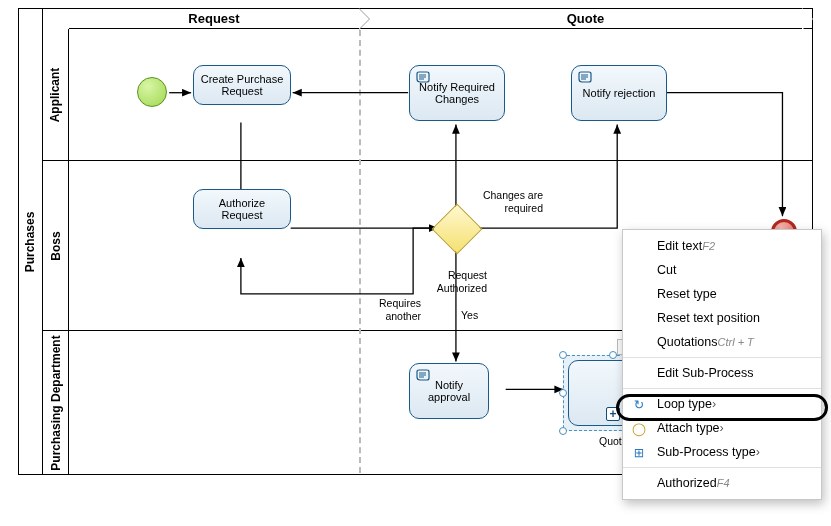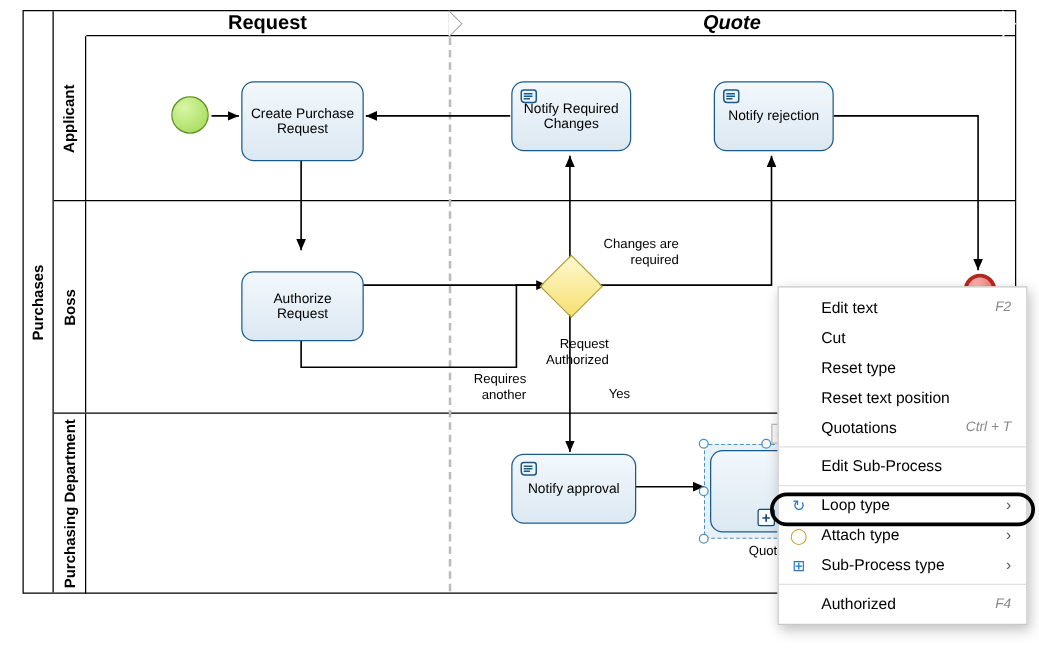--- a/index.html
+++ b/index.html
@@ -10,21 +10,21 @@
     width: 831px;
     height: 526px;
     position: relative;
     overflow: hidden;
   }
   .pool { position: absolute; left: 18px; top: 8px; width: 795px; height: 467px; border: 1px solid #000; }
   .pool-title { position: absolute; left: 0; top: 0; width: 24px; height: 100%; border-right: 1px solid #000; display: flex; align-items: center; justify-content: center; }
   .pool-title span { transform: rotate(-90deg); white-space: nowrap; font-weight: bold; font-size: 12px; }
   .lanes { position: absolute; left: 24px; top: 0; right: 0; bottom: 0; }
   .phase-header { position: absolute; top: 0; left: 26px; right: 0; height: 20px; border-bottom: 1px solid #000; display: flex; }
-  .phase { display: flex; align-items: center; justify-content: center; font-weight: bold; font-size: 16px; position: relative; }
+  .phase { display: flex; align-items: center; justify-content: center; font-weight: bold; font-size: 13px; position: relative; }
   .phase:first-child { width: 290px; }
   .phase:first-child::after {
     content: "";
     position: absolute;
     right: -10px; top: 0;
     width: 0; height: 0;
     border-top: 10px solid transparent;
     border-bottom: 10px solid transparent;
     border-left: 10px solid #fff;
     z-index: 2;
@@ -32,21 +32,21 @@
   .phase:first-child::before {
     content: "";
     position: absolute;
     right: -11px; top: -1px;
     width: 0; height: 0;
     border-top: 11px solid transparent;
     border-bottom: 11px solid transparent;
     border-left: 11px solid #999;
     z-index: 1;
   }
-  .phase.last { flex: 1; font-style: italic; }
+  .phase.last { flex: 1; }
   .phase.last::after {
     content: "";
     position: absolute;
     right: -1px; top: -1px;
     width: 0; height: 0;
     border-top: 11px solid transparent;
     border-bottom: 11px solid transparent;
     border-left: 11px solid #fff;
     z-index: 2;
   }
@@ -108,21 +108,21 @@
 
   .context-menu {
     position: absolute;
     width: 200px;
     background: #fff; border: 1px solid #c8c8c8; box-shadow: 2px 4px 10px rgba(0,0,0,0.25);
     padding: 4px 0;
     font-size: 12.5px;
     z-index: 100;
   }
   .menu-item {
-    display: flex; align-items: center; justify-content: space-between;
+    display: flex; align-items: center; justify-content: flex-start;
     padding: 5px 12px 5px 34px; position: relative; cursor: default;
   }
   .menu-item .icon { position: absolute; left: 8px; width: 16px; text-align: center; }
   .menu-item .shortcut { color: #888; font-style: italic; font-size: 11px; }
   .menu-item .chevron { color: #555; }
   .menu-sep { height: 1px; background: #e0e0e0; margin: 3px 0; }
   .highlight-ring {
     position: absolute; border: 3px solid #000; border-radius: 14px;
     pointer-events: none; z-index: 101;
   }
@@ -184,21 +184,21 @@
 
         <path d="M370,200 L345,200 L345,266 L172,266 L172,230" fill="none" stroke="#000" stroke-width="1.3" marker-end="url(#arrow)"></path>
 
         <path d="M340,64 L224,64" fill="none" stroke="#000" stroke-width="1.3" marker-end="url(#arrow)"></path>
 
         <line x1="438" y1="362" x2="496" y2="362" stroke="#000" stroke-width="1.3" marker-end="url(#arrow)"></line>
       </svg>
 
       <div class="start-event" style="left:68px; top:48px"></div>
 
-      <div class="task" style="left:124px; top:36px; width:98px; height:64px">
+      <div class="task" style="left:124px; top:36px; width:98px; height:40px">
         <span>Create Purchase Request</span>
       </div>
 
       <div class="task" style="left:340px; top:36px; width:96px; height:56px">
         <span class="marker">
           <svg width="14" height="14" viewBox="0 0 14 14">
               <path d="M3,2 Q1,2 1,4 L1,9 Q1,12 4,12 L11,12 Q13,12 13,10 L13,4 Q13,2 11,2 Z M3,5 L10,5 M3,7 L10,7 M3,9 L8,9" fill="none" stroke="#1a5a8a" stroke-width="1.2"></path>
             </svg>
         </span>
         <span>Notify Required Changes</span>
@@ -206,35 +206,35 @@
 
       <div class="task" style="left:502px; top:36px; width:96px; height:56px">
         <span class="marker">
           <svg width="14" height="14" viewBox="0 0 14 14">
               <path d="M3,2 Q1,2 1,4 L1,9 Q1,12 4,12 L11,12 Q13,12 13,10 L13,4 Q13,2 11,2 Z M3,5 L10,5 M3,7 L10,7 M3,9 L8,9" fill="none" stroke="#1a5a8a" stroke-width="1.2"></path>
             </svg>
         </span>
         <span>Notify rejection</span>
       </div>
 
-      <div class="task" style="left:124px; top:188px; width:98px; height:56px">
+      <div class="task" style="left:124px; top:160px; width:98px; height:40px">
         <span>Authorize Request</span>
       </div>
 
       <div class="gateway" style="left:370px; top:182px"></div>
 
       <div class="label" style="left:404px; top:160px; width:70px">Changes are required</div>
       <div class="label" style="left:362px; top:240px; width:56px">Request Authorized</div>
       <div class="label" style="left:300px; top:268px; width:52px; text-align:right">Requires another</div>
-      <div class="label" style="left:418px; top:280px">Yes</div>
+      <div class="label" style="left:392px; top:280px">Yes</div>
       <div class="label" style="left:584px; top:202px">No</div>
 
       <div class="end-event" style="left:702px; top:190px"></div>
 
-      <div class="task" style="left:340px; top:334px; width:100px; height:56px">
+      <div class="task" style="left:340px; top:334px; width:80px; height:56px">
         <span class="marker">
           <svg width="14" height="14" viewBox="0 0 14 14">
               <path d="M3,2 Q1,2 1,4 L1,9 Q1,12 4,12 L11,12 Q13,12 13,10 L13,4 Q13,2 11,2 Z M3,5 L10,5 M3,7 L10,7 M3,9 L8,9" fill="none" stroke="#1a5a8a" stroke-width="1.2"></path>
             </svg>
         </span>
         <span>Notify approval</span>
       </div>
 
       <div class="mini-toolbar" style="left:548px; top:310px">
         <div class="mb">▭</div>

